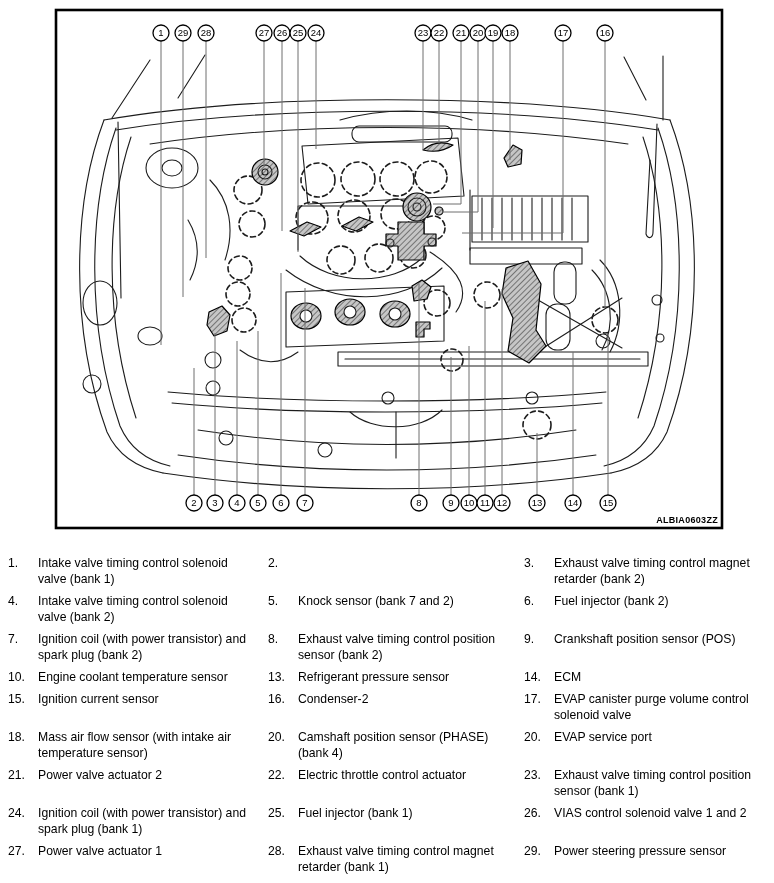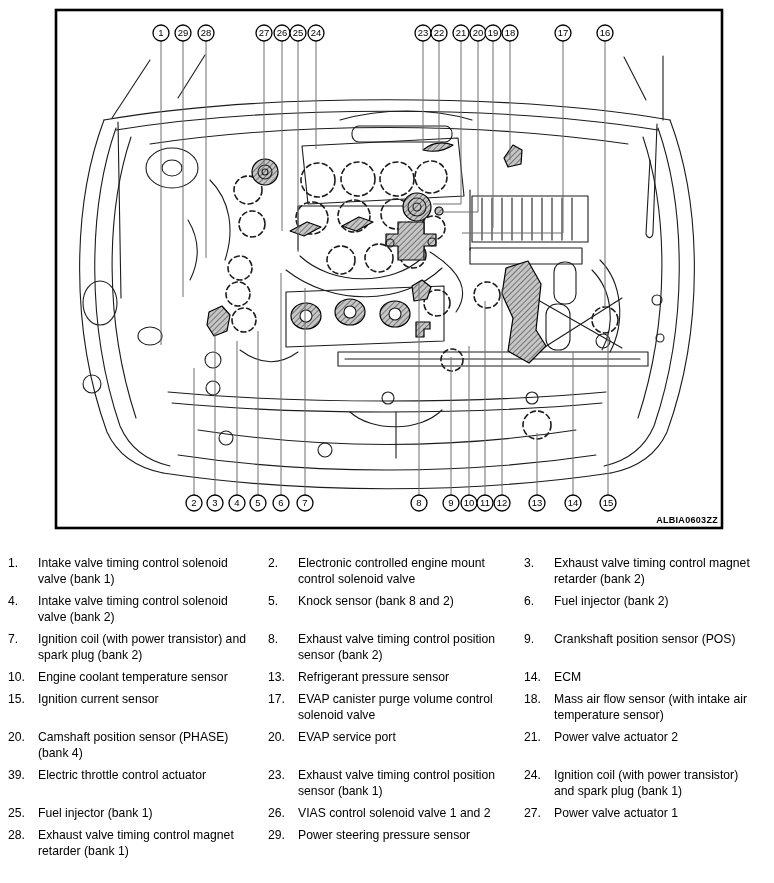--- a/index.html
+++ b/index.html
@@ -316,33 +316,32 @@
 </svg>
 </div>
 
 <div class="legend">
     <div class="legend-item">
       <div class="legend-num">1.</div>
       <div class="legend-text">Intake valve timing control solenoid valve (bank 1)</div>
     </div>
     <div class="legend-item">
       <div class="legend-num">2.</div>
-      <div class="legend-text">Electronic controlled engine mount control solenoid valve</div>
     </div>
     <div class="legend-item">
       <div class="legend-num">3.</div>
       <div class="legend-text">Exhaust valve timing control magnet retarder (bank 2)</div>
     </div>
     <div class="legend-item">
       <div class="legend-num">4.</div>
       <div class="legend-text">Intake valve timing control solenoid valve (bank 2)</div>
     </div>
     <div class="legend-item">
       <div class="legend-num">5.</div>
-      <div class="legend-text">Knock sensor (bank 8 and 2)</div>
+      <div class="legend-text">Knock sensor (bank 7 and 2)</div>
     </div>
     <div class="legend-item">
       <div class="legend-num">6.</div>
       <div class="legend-text">Fuel injector (bank 2)</div>
     </div>
     <div class="legend-item">
       <div class="legend-num">7.</div>
       <div class="legend-text">Ignition coil (with power transistor) and spark plug (bank 2)</div>
     </div>
     <div class="legend-item">
@@ -363,41 +362,45 @@
     </div>
     <div class="legend-item">
       <div class="legend-num">14.</div>
       <div class="legend-text">ECM</div>
     </div>
     <div class="legend-item">
       <div class="legend-num">15.</div>
       <div class="legend-text">Ignition current sensor</div>
     </div>
     <div class="legend-item">
+      <div class="legend-num">16.</div>
+      <div class="legend-text">Condenser-2</div>
+    </div>
+    <div class="legend-item">
       <div class="legend-num">17.</div>
       <div class="legend-text">EVAP canister purge volume control solenoid valve</div>
     </div>
     <div class="legend-item">
       <div class="legend-num">18.</div>
       <div class="legend-text">Mass air flow sensor (with intake air temperature sensor)</div>
     </div>
     <div class="legend-item">
       <div class="legend-num">20.</div>
       <div class="legend-text">Camshaft position sensor (PHASE) (bank 4)</div>
     </div>
     <div class="legend-item">
       <div class="legend-num">20.</div>
       <div class="legend-text">EVAP service port</div>
     </div>
     <div class="legend-item">
       <div class="legend-num">21.</div>
       <div class="legend-text">Power valve actuator 2</div>
     </div>
     <div class="legend-item">
-      <div class="legend-num">39.</div>
+      <div class="legend-num">22.</div>
       <div class="legend-text">Electric throttle control actuator</div>
     </div>
     <div class="legend-item">
       <div class="legend-num">23.</div>
       <div class="legend-text">Exhaust valve timing control position sensor (bank 1)</div>
     </div>
     <div class="legend-item">
       <div class="legend-num">24.</div>
       <div class="legend-text">Ignition coil (with power transistor) and spark plug (bank 1)</div>
     </div>

